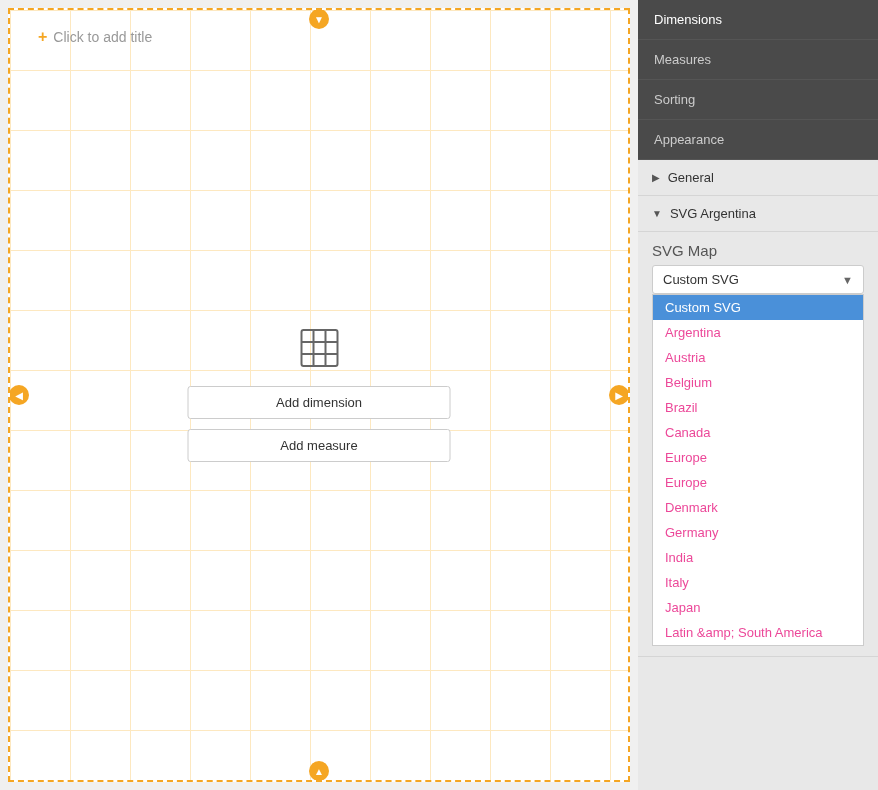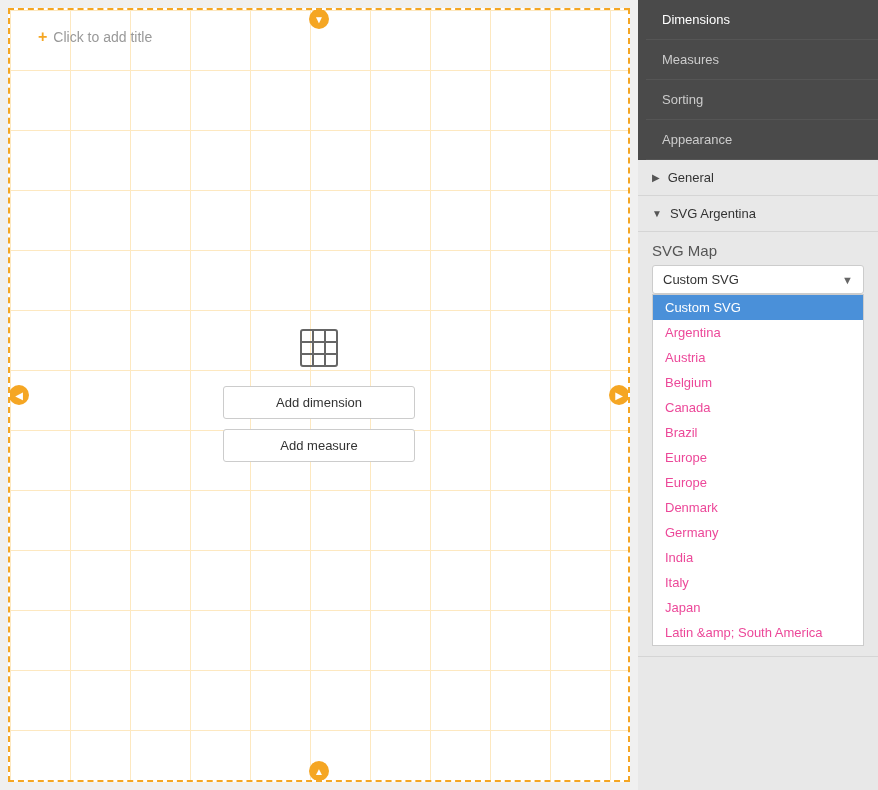--- a/index.html
+++ b/index.html
@@ -86,21 +86,21 @@
       gap: 10px;
       z-index: 2;
     }
 
     .table-icon {
       font-size: 32px;
       color: #666;
     }
 
     .canvas-btn {
-      width: 192px;
+      width: 263px;
       padding: 8px 16px;
       border: 1px solid #ccc;
       background: white;
       border-radius: 3px;
       cursor: pointer;
       font-size: 13px;
       color: #333;
       text-align: center;
     }
 
@@ -112,21 +112,20 @@
       flex-direction: column;
       flex-shrink: 0;
     }
 
     .panel-tab {
       padding: 12px 16px;
       color: #ccc;
       font-size: 13px;
       cursor: pointer;
       border-bottom: 1px solid #555;
-      margin-left: 8px;
     }
     .panel-tab.active { color: white; background: #4a4a4a; }
 
     
     .settings-section {
       background: #e8e8e8;
       flex: 1;
       overflow-y: auto;
     }
 
@@ -276,22 +275,22 @@
       <div class="dropdown-trigger">
         <span>Custom SVG</span>
         <span class="chevron">▼</span>
       </div>
 
       <div class="dropdown-list">
         <div class="dropdown-item selected">Custom SVG</div>
         <div class="dropdown-item">Argentina</div>
         <div class="dropdown-item">Austria</div>
         <div class="dropdown-item">Belgium</div>
+        <div class="dropdown-item">Brazil</div>
         <div class="dropdown-item">Canada</div>
-        <div class="dropdown-item">Brazil</div>
         <div class="dropdown-item">Europe</div>
         <div class="dropdown-item">Europe</div>
         <div class="dropdown-item">Denmark</div>
         <div class="dropdown-item">Germany</div>
         <div class="dropdown-item">India</div>
         <div class="dropdown-item">Italy</div>
         <div class="dropdown-item">Japan</div>
         <div class="dropdown-item">Latin &amp;amp; South America</div>
 
       </div>

